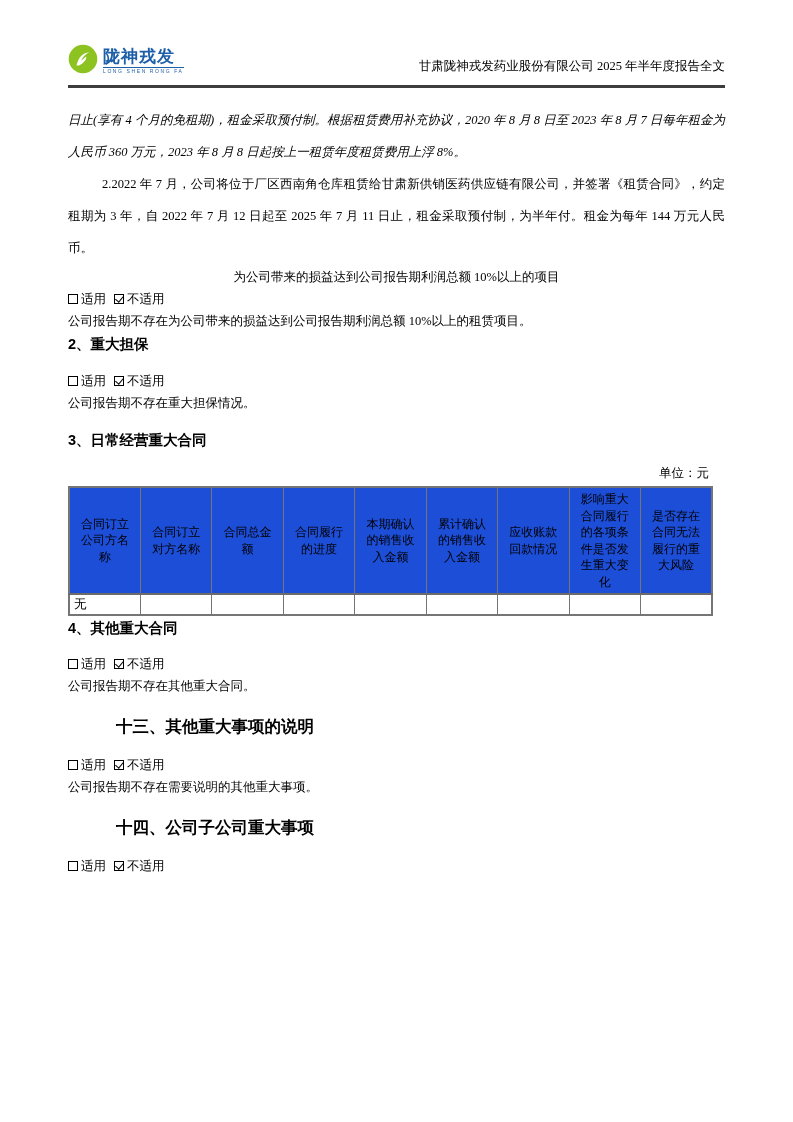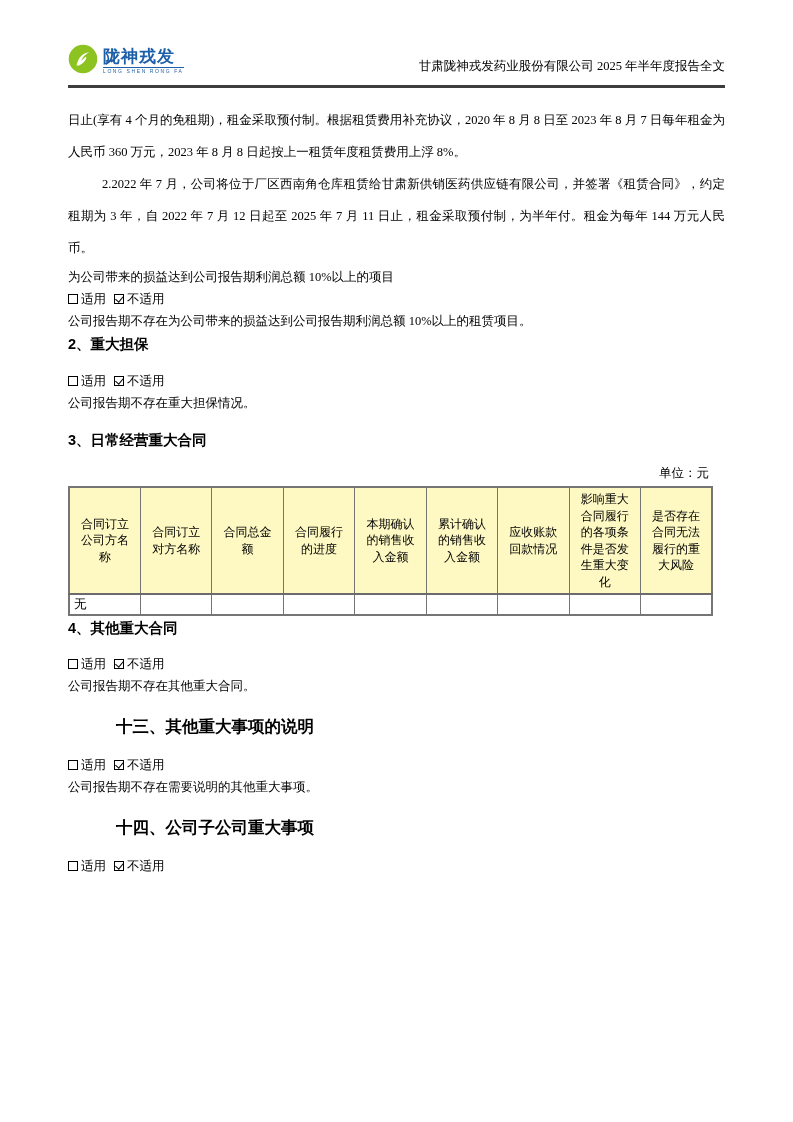--- a/index.html
+++ b/index.html
@@ -45,21 +45,21 @@
     padding-top: 1px;
   }
   .header-title { font-size: 12.5px; padding-bottom: 3px; }
   
   .content { position: absolute; left: 68px; top: 96px; width: 657px; }
   .p-just {
     font-size: 12.5px;
     line-height: 32px;
     text-align: justify;
   }
-  .p1 { margin-top: 8px; }
+  .p1 { margin-top: 8px; font-style: italic; }
   .p2 { text-indent: 34px; }
   .tline { font-size: 12.5px; line-height: 22px; }
   .appl-row { font-size: 12.5px; line-height: 22px; }
   .cb {
     display: inline-block;
     width: 10px; height: 10px;
     border: 1px solid #000;
     position: relative;
     margin-right: 3px;
     vertical-align: -1px;
@@ -103,21 +103,21 @@
   }
   
   table.contracts {
     border-collapse: collapse;
     table-layout: fixed;
     width: 645px;
     margin-top: 4px;
     border: 2px solid #757575;
   }
   table.contracts th {
-    background: #fef9c3;
+    background: #1d4ed8;
     font-weight: normal;
     font-size: 12px;
     line-height: 16.5px;
     text-align: center;
     vertical-align: middle;
     padding: 3px 7px;
     border: 1px solid #757575;
     border-bottom: 2px solid #6b6b6b;
   }
   table.contracts td {
@@ -159,21 +159,21 @@
       </span>
     </div>
     <div class="header-title">甘肃陇神戎发药业股份有限公司 2025 年半年度报告全文</div>
   </div>
 
   <div class="content">
 
     <p class="p-just p1">日止(享有 4 个月的免租期)，租金采取预付制。根据租赁费用补充协议，2020 年 8 月 8 日至 2023 年 8 月 7 日每年租金为人民币 360 万元，2023 年 8 月 8 日起按上一租赁年度租赁费用上浮 8%。</p>
     <p class="p-just p2">2.2022 年 7 月，公司将位于厂区西南角仓库租赁给甘肃新供销医药供应链有限公司，并签署《租赁合同》，约定租期为 3 年，自 2022 年 7 月 12 日起至 2025 年 7 月 11 日止，租金采取预付制，为半年付。租金为每年 144 万元人民币。</p>
 
-    <div class="tline" style="margin-top:2px;">为公司带来的损益达到公司报告期利润总额 10%以上的项目</div>
+    <div class="tline" style="margin-top:2px;text-align:center;">为公司带来的损益达到公司报告期利润总额 10%以上的项目</div>
 
     <div class="appl-row">
       <span class="cb"></span><span>适用</span><span class="gap"></span><span class="cb cb-checked"></span><span>不适用</span>
     </div>
     <div class="tline">公司报告期不存在为公司带来的损益达到公司报告期利润总额 10%以上的租赁项目。</div>
 
     <div class="h-num">2、重大担保</div>
     <div class="appl-row mt16">
       <span class="cb"></span><span>适用</span><span class="gap"></span><span class="cb cb-checked"></span><span>不适用</span>
     </div>

